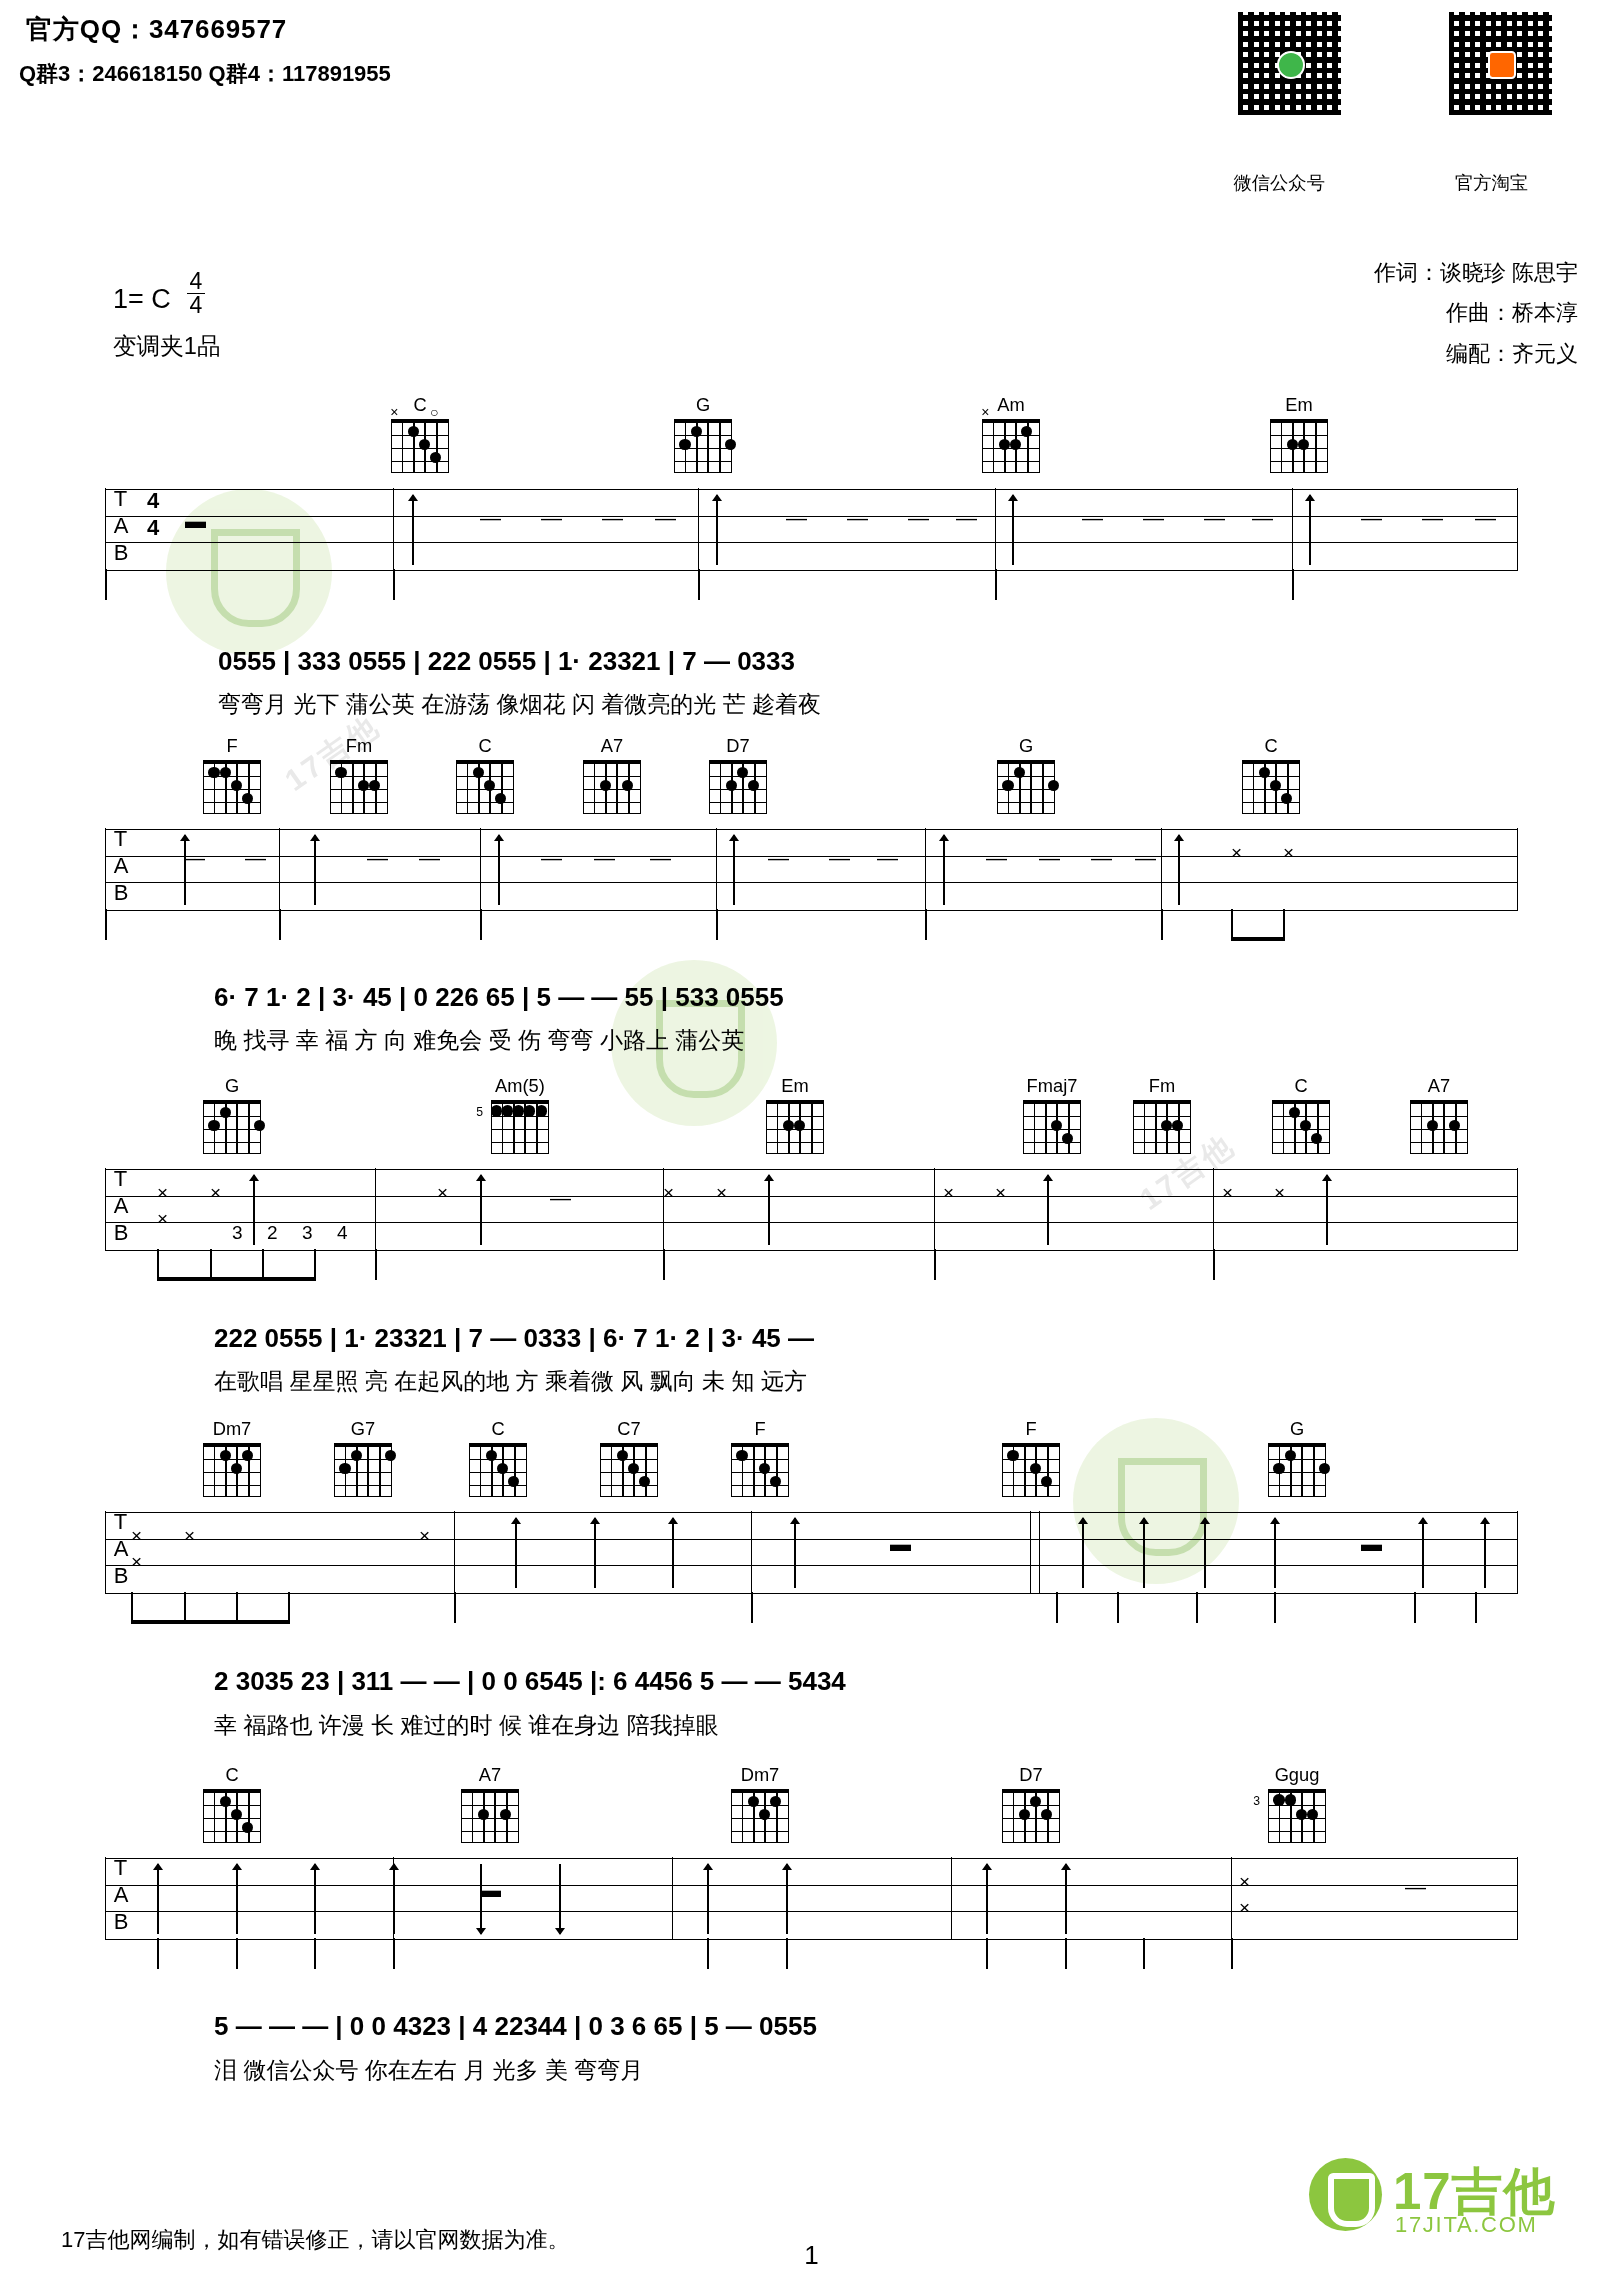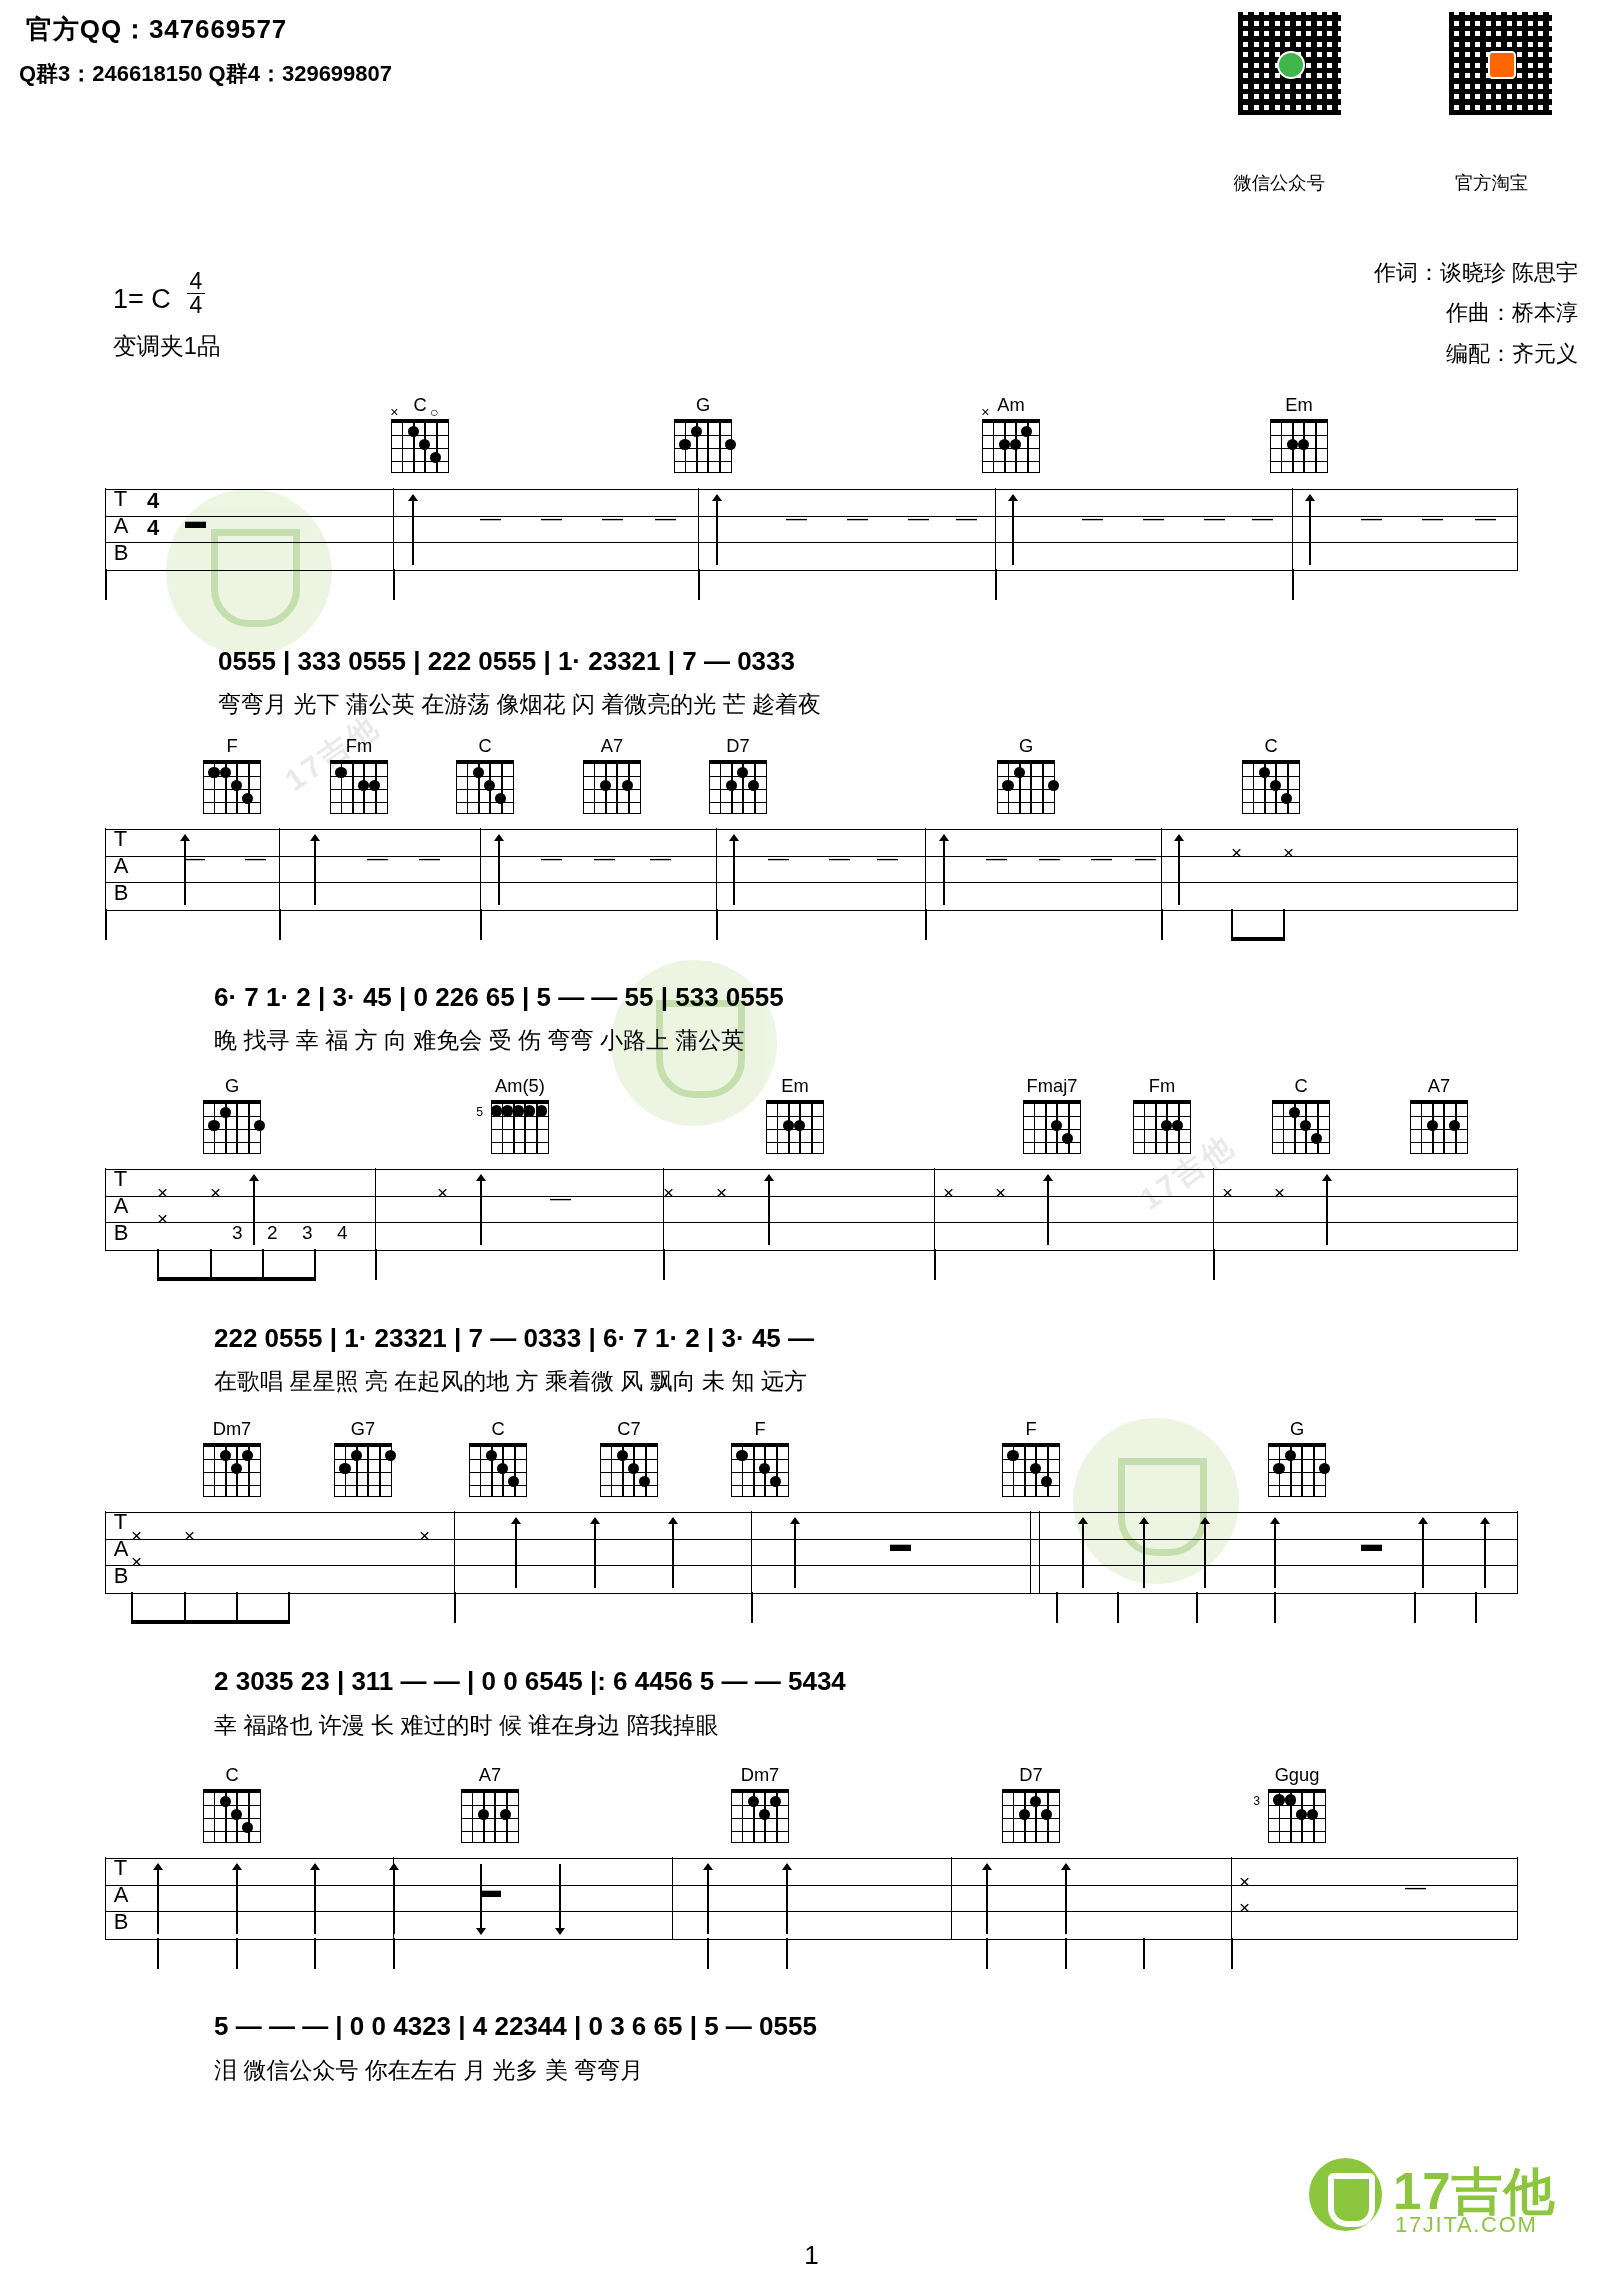--- a/index.html
+++ b/index.html
@@ -85,21 +85,21 @@
   .logo .circ:after{content:"";position:absolute;left:19px;top:15.7px;width:35px;height:42px;border:6.1px solid #fff;border-radius:5.2px 5.2px 19px 19px;}
   .logo .t1{position:absolute;left:84px;top:3.5px;font-size:51px;font-weight:bold;color:#8cc63f;letter-spacing:0.9px;}
   .logo .t2{position:absolute;left:86px;top:58px;font-size:22px;color:#8cc63f;letter-spacing:1.7px;}
 </style>
 </head>
 <body>
 
 <div class="sheet">
 
   <div class="hdr-left">官方QQ：347669577</div>
-  <div class="hdr-left2">Q群3：246618150  Q群4：329699807</div>
+  <div class="hdr-left2">Q群3：246618150  Q群4：117891955</div>
 
   <div class="qr-wrap" style="left:1237px;">
     <div class="qr"></div>
     <div class="qr-badge"></div>
     <div class="qr-cap" style="left:-3.5px;top:159px;">微信公众号</div>
   </div>
   <div class="qr-wrap" style="left:1448px;">
     <div class="qr"></div>
     <div class="qr-badge tb"></div>
     <div class="qr-cap" style="left:7px;top:159px;">官方淘宝</div>
@@ -861,15 +861,16 @@
     <div class="lyrrow" style="top:2055px;">
       <div class="lyr" style="left:109px;">泪        微信公众号 你在左右    月 光多 美    弯弯月</div>
     </div>
   </div>
 
   <div class="logo">
     <div class="circ"></div>
     <div class="t1">17吉他</div>
     <div class="t2">17JITA.COM</div>
   </div>
+  <div class="footer">17吉他网编制，如有错误修正，请以官网数据为准。</div>
   <div class="pageno">1</div>
 </div>
 
 
 </body></html>

